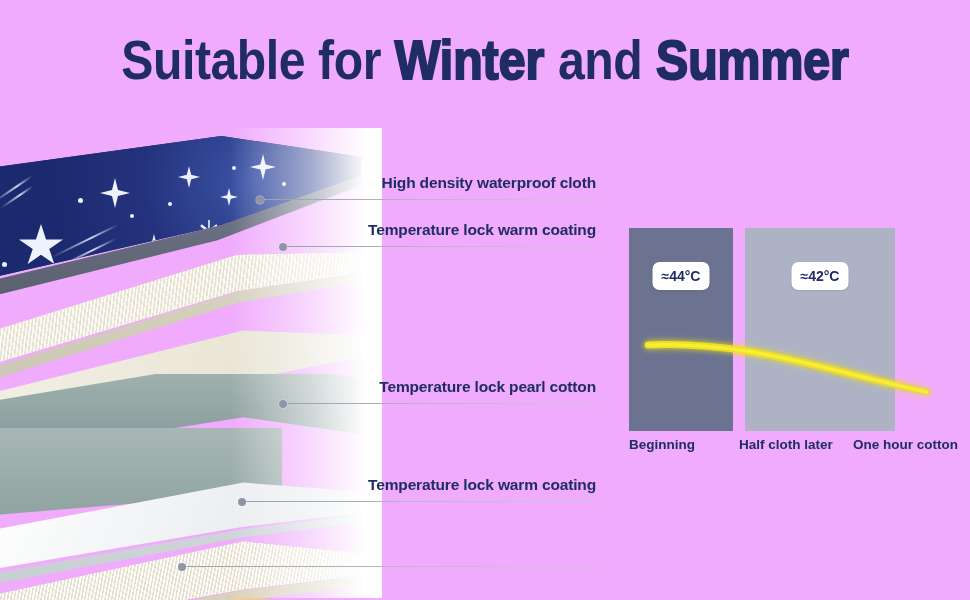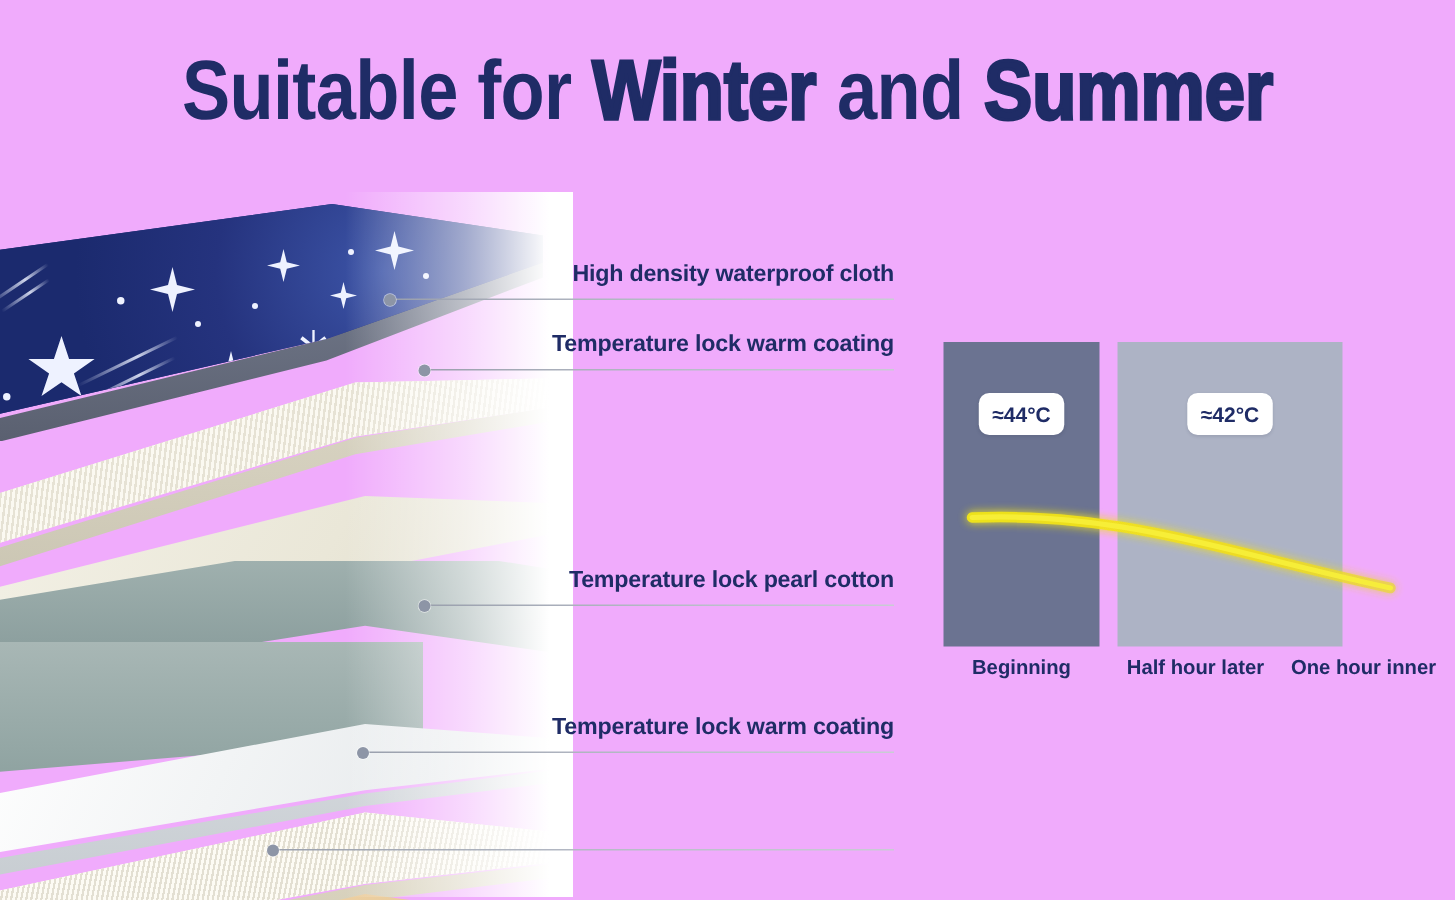--- a/index.html
+++ b/index.html
@@ -147,21 +147,21 @@
   
   #chart{position:absolute;left:629px;top:212px;width:332px;height:232px;margin-top:16px;}
   .panel{position:absolute;top:0;height:203px;}
   .panel .badge{
     position:absolute;top:34px;left:50%;transform:translateX(-50%);
     background:#ffffff;border-radius:7px;
     padding:6px 9px;color:#1f2c66;font-weight:700;font-size:14px;
     white-space:nowrap;box-shadow:0 1px 2px rgba(40,48,78,.12);
   }
   .axis-label{
-    position:absolute;top:209px;text-align:center;color:#1f2c66;
+    position:absolute;top:209px;color:#1f2c66;
     font-weight:700;font-size:13.5px;white-space:nowrap;
   }
   #curve{position:absolute;left:0;top:0;width:332px;height:203px;pointer-events:none;}
 </style>
 </head>
 <body>
 
 <div id="stage">
 
   <div id="headline" style="color: rgb(31, 44, 102);">
@@ -265,17 +265,17 @@
           <stop offset="0%" stop-color="#f5e817"></stop>
           <stop offset="70%" stop-color="#f0dd1c"></stop>
           <stop offset="100%" stop-color="#ead92f" stop-opacity="0.75"></stop>
         </linearGradient>
       </defs>
       <path d="M 19 117 C 90 114, 150 128, 210 143 C 250 153, 275 159, 298 164" fill="none" stroke="url(#ygrad)" stroke-width="7" stroke-linecap="round" filter="url(#glow)" opacity="0.95"></path>
       <path d="M 19 117 C 90 114, 150 128, 210 143 C 250 153, 275 159, 298 164" fill="none" stroke="#f7ef3a" stroke-width="3.4" stroke-linecap="round" opacity="0.9"></path>
     </svg>
 
     <span class="axis-label" id="ax-0" style="left: 0px; width: 104px; color: rgb(31, 44, 102);">Beginning</span>
-    <span class="axis-label" id="ax-1" style="left: 110px; width: 116px; color: rgb(31, 44, 102);">Half hour later</span>
-    <span class="axis-label" id="ax-2" style="left: 224px; width: 112px; color: rgb(31, 44, 102);">One hour inner</span>
+    <span class="axis-label" id="ax-1" style="left: 110px; width: 116px; color: rgb(31, 44, 102);">Half cloth later</span>
+    <span class="axis-label" id="ax-2" style="left: 224px; width: 112px; color: rgb(31, 44, 102);">One hour cotton</span>
   </div>
 
 </div>
 
 </body></html>

